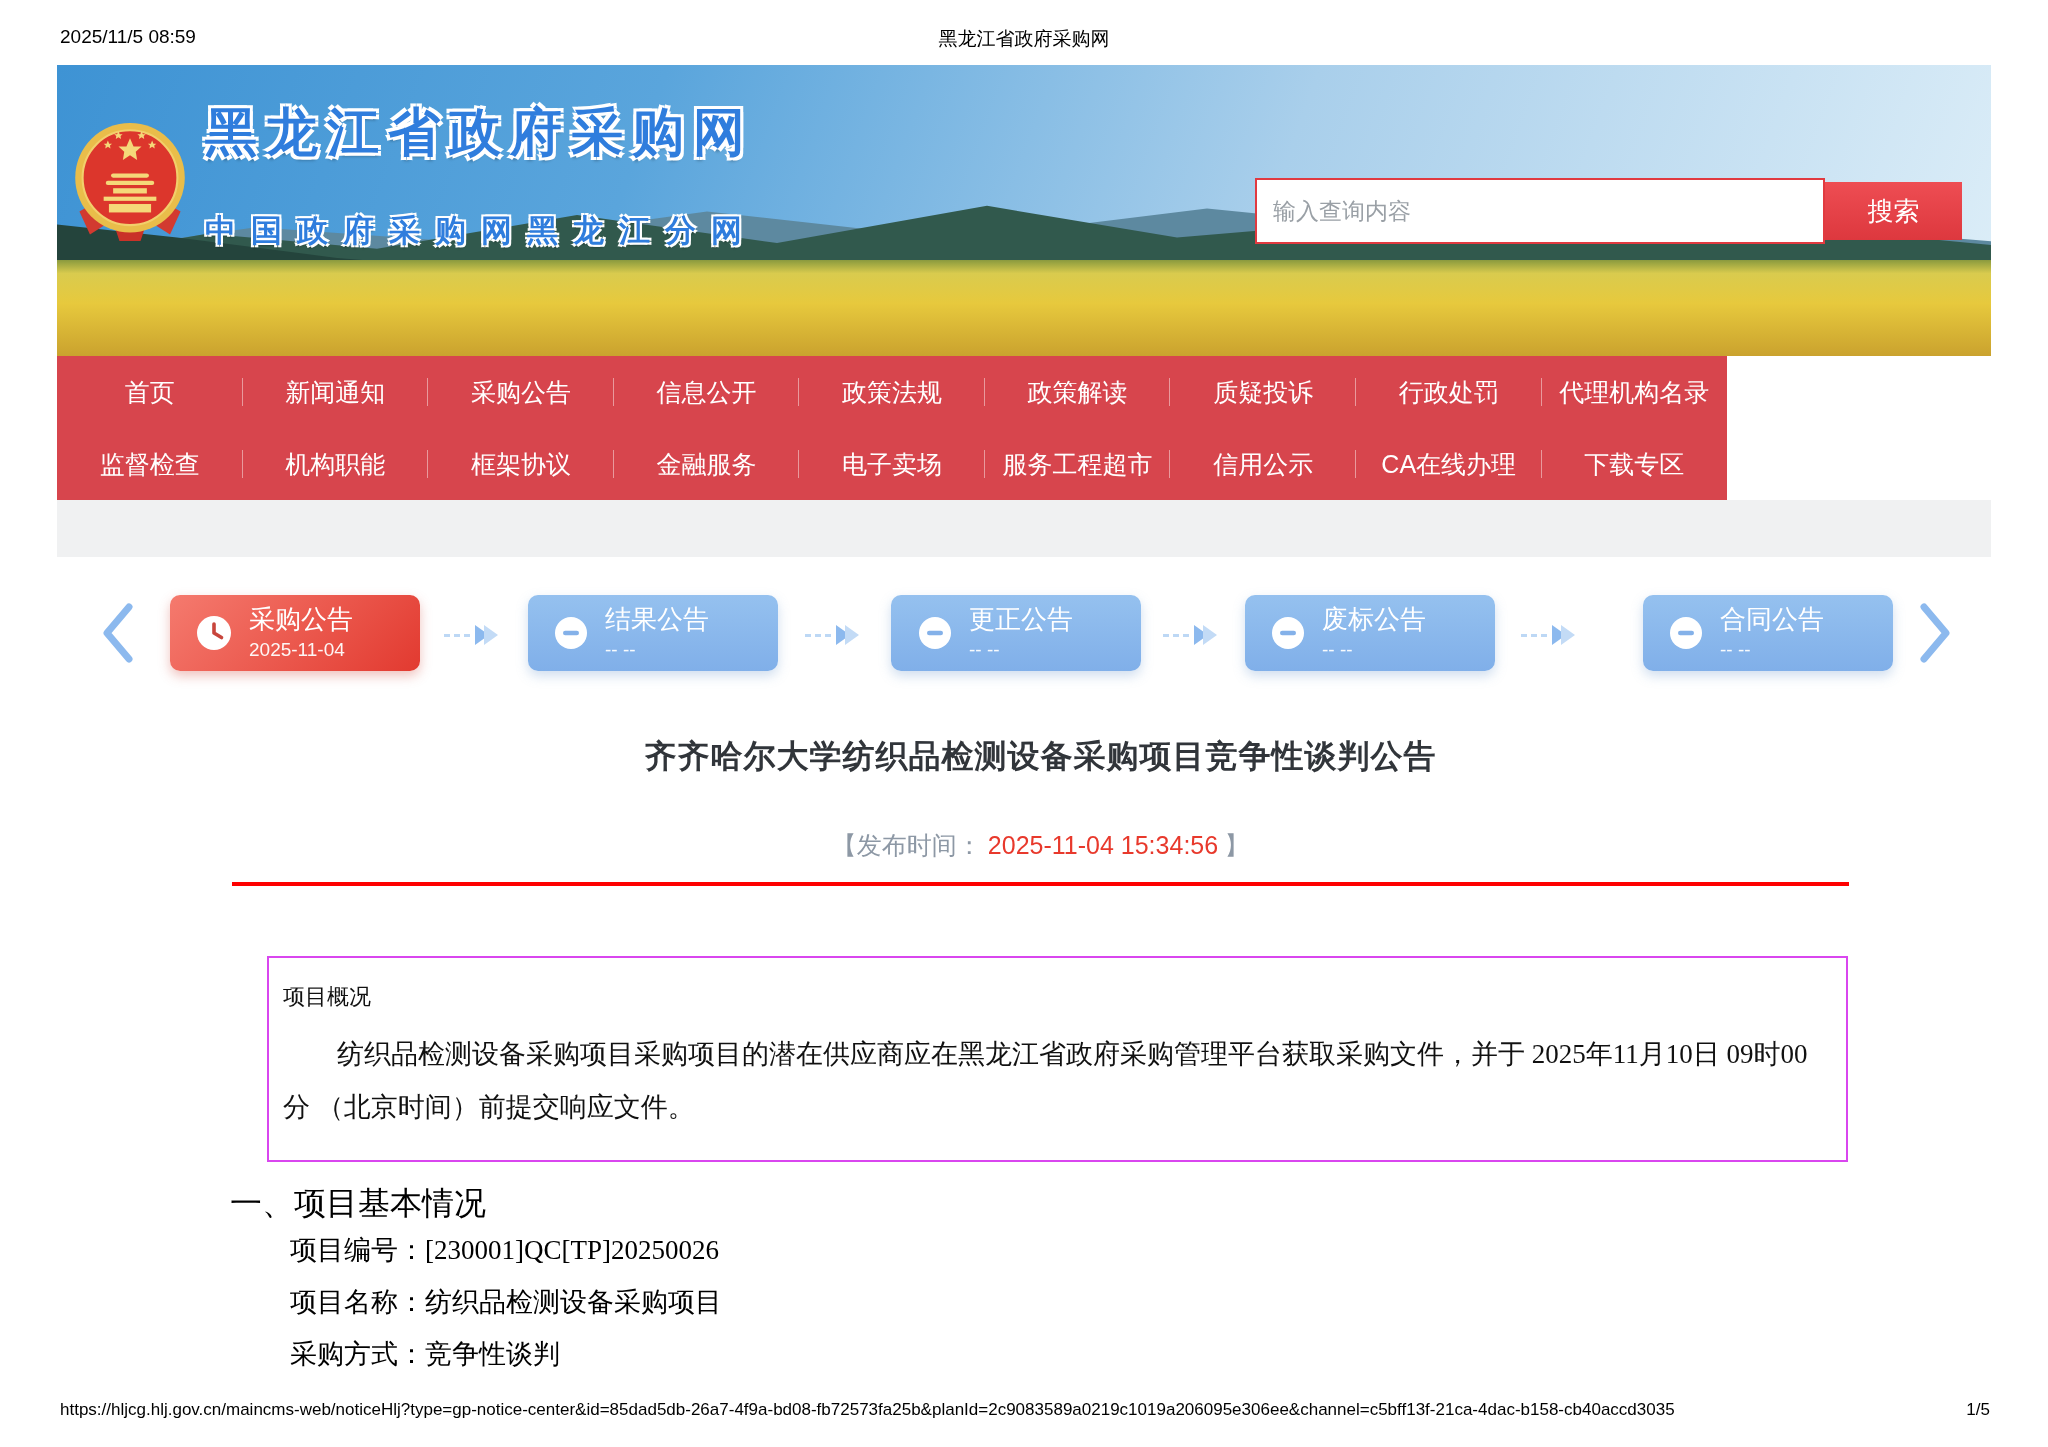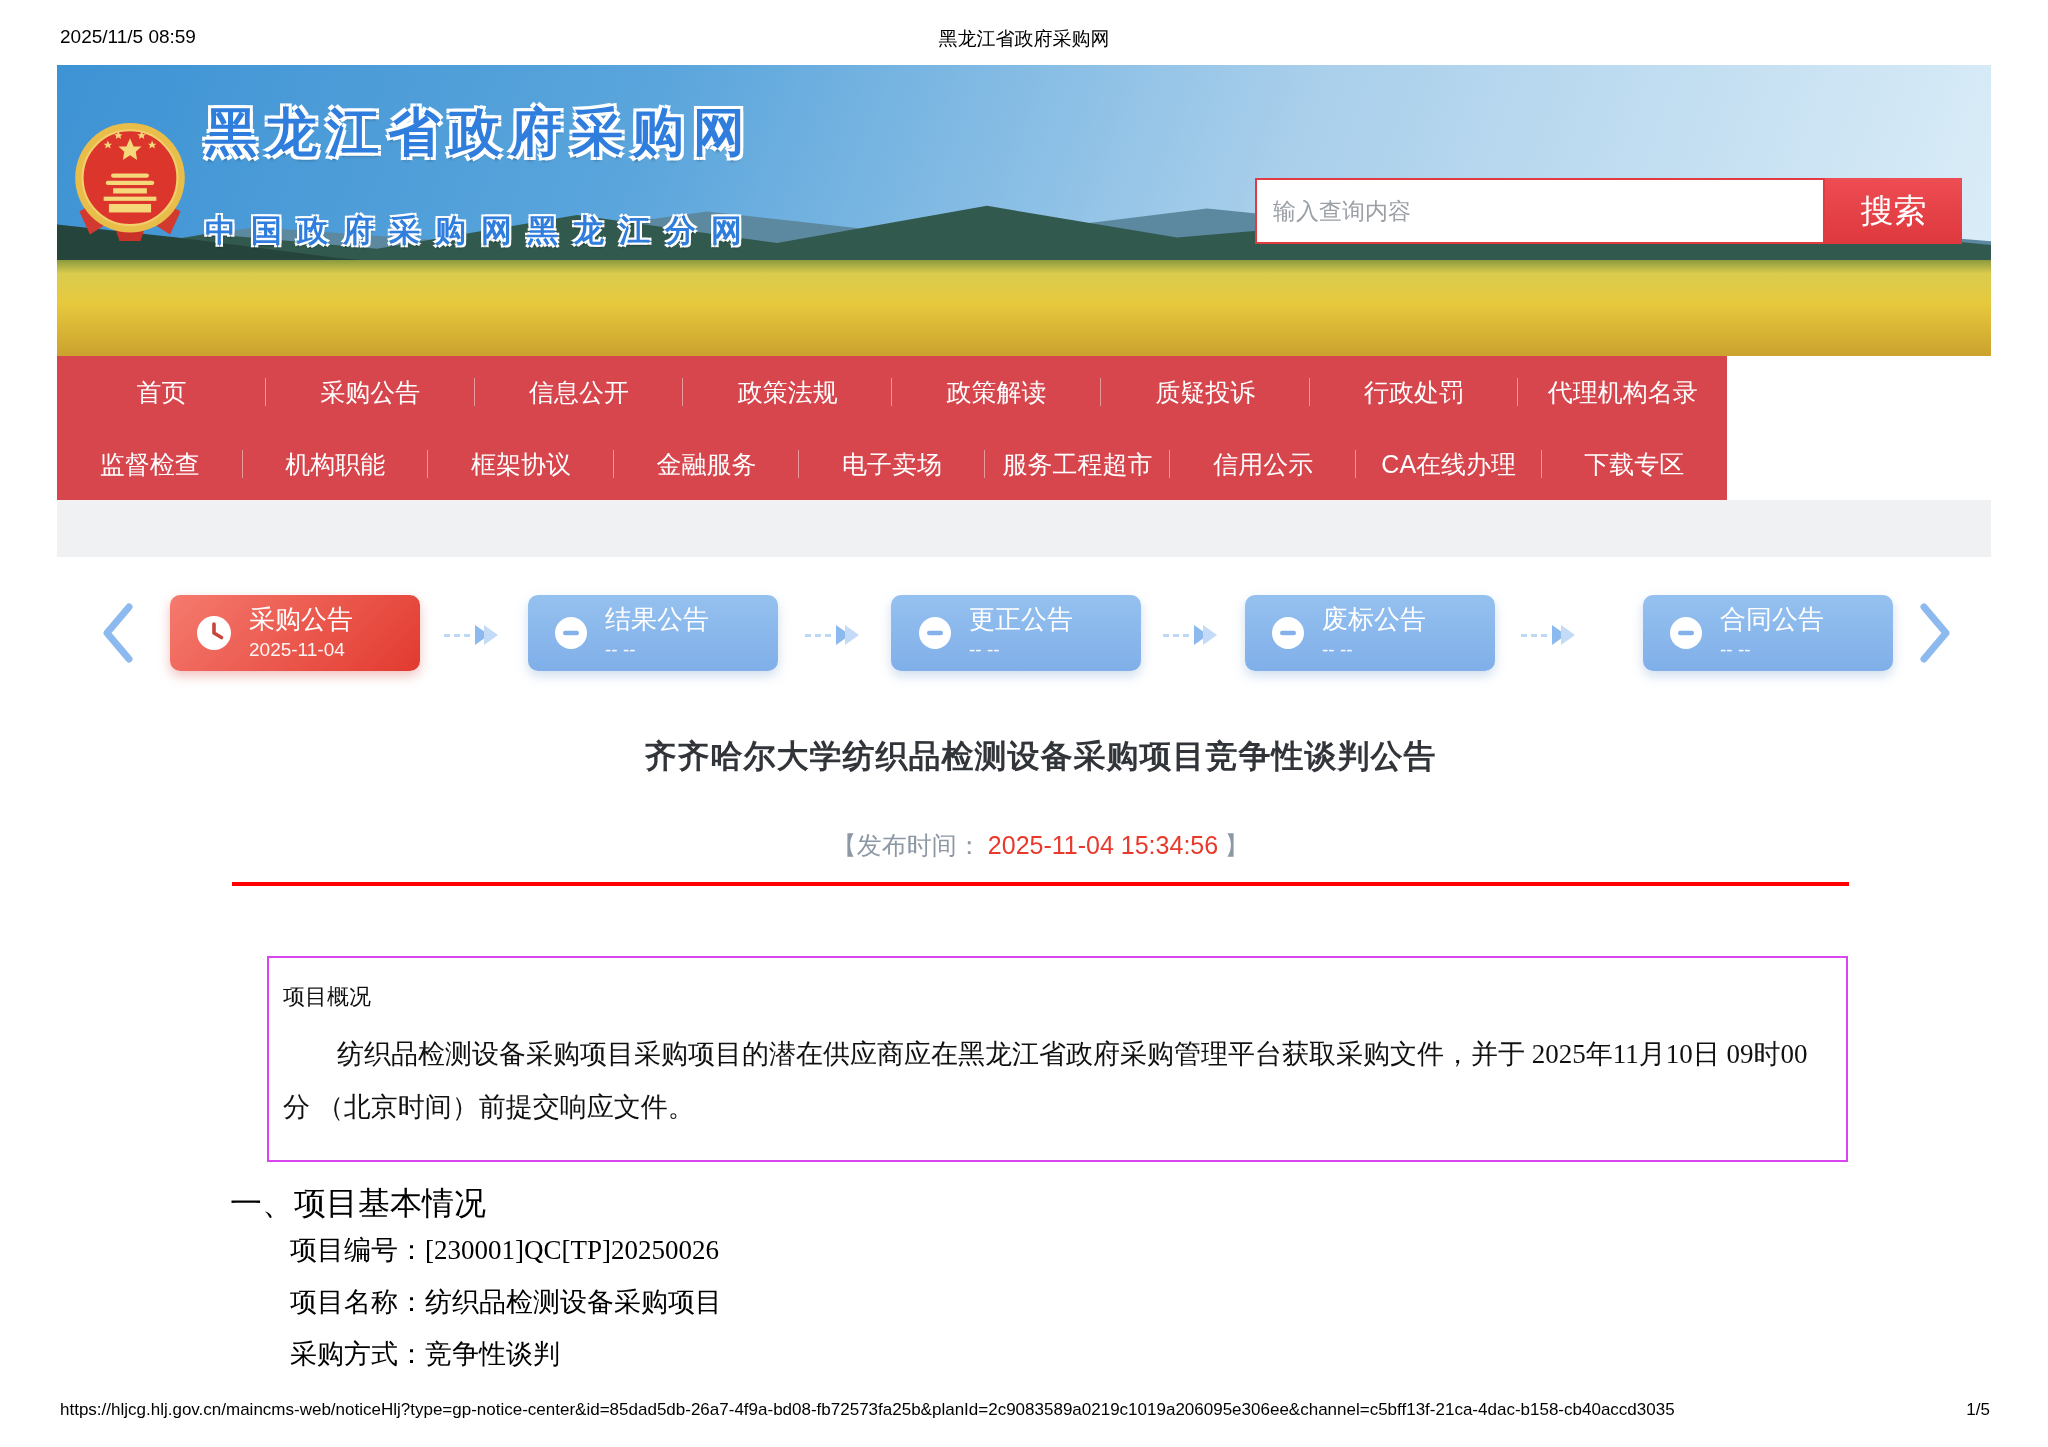--- a/index.html
+++ b/index.html
@@ -21,22 +21,22 @@
     background:linear-gradient(180deg,#8a9a3e 0%,#d9cb4e 14%,#e7c93d 45%,#caa22e 100%);}
   .emblem{position:absolute;left:14px;top:50px;width:118px;height:138px;}
   .site-title{position:absolute;left:148px;top:33px;font-size:52px;font-weight:bold;color:#2f7ddd;
     letter-spacing:9px;text-shadow:-3px -3px 0 #fff,3px -3px 0 #fff,-3px 3px 0 #fff,3px 3px 0 #fff,0 4px 3px rgba(0,0,0,.25);}
   .site-subtitle{position:absolute;left:148px;top:145px;font-size:31px;font-weight:bold;color:#2f7ddd;
     letter-spacing:15px;text-shadow:-2px -2px 0 #fff,2px -2px 0 #fff,-2px 2px 0 #fff,2px 2px 0 #fff,0 3px 2px rgba(0,0,0,.25);}
   .search-wrap{position:absolute;left:1198px;top:113px;display:flex;align-items:center;height:66px;}
   .search-input{width:570px;height:66px;box-sizing:border-box;border:2px solid #e13a40;background:#fff;
     font-size:23px;padding:0 16px;outline:none;color:#333;font-family:inherit;}
   .search-input::placeholder{color:#9aa0a6;}
-  .search-btn{width:137px;height:66px;border:none;background:linear-gradient(180deg,#ee4d53 0%,#dd383e 100%);
-    color:#fff;font-size:33px;cursor:pointer;font-family:inherit;}
+  .search-btn{width:137px;height:58px;border:none;background:linear-gradient(180deg,#ee4d53 0%,#dd383e 100%);
+    color:#fff;font-size:26px;cursor:pointer;font-family:inherit;}
 
   
   .navbar{position:absolute;left:57px;top:356px;width:1670px;height:144px;background:#d7454d;}
   .nav-row{display:flex;height:72px;}
   .nav-item{flex:1;display:flex;align-items:center;justify-content:center;position:relative;
     color:#fff;font-size:25px;cursor:pointer;white-space:nowrap;}
   .nav-item:not(:last-child)::after{content:"";position:absolute;right:0;top:22px;height:28px;width:1px;background:rgba(255,255,255,.45);}
   .gray-band{position:absolute;left:57px;top:500px;width:1934px;height:57px;background:#f0f1f2;}
 
   
@@ -113,20 +113,21 @@
 
   <div class="search-wrap">
     <input class="search-input" type="text" placeholder="输入查询内容" style="">
     <button class="search-btn">搜索</button>
   </div>
 </div>
 
 <div class="navbar">
   <div class="nav-row">
     <div class="nav-item">首页</div>
+    <div class="nav-item">新闻通知</div>
     <div class="nav-item">采购公告</div>
     <div class="nav-item">信息公开</div>
     <div class="nav-item">政策法规</div>
     <div class="nav-item">政策解读</div>
     <div class="nav-item">质疑投诉</div>
     <div class="nav-item">行政处罚</div>
     <div class="nav-item">代理机构名录</div>
   </div>
   <div class="nav-row">
     <div class="nav-item">监督检查</div>

